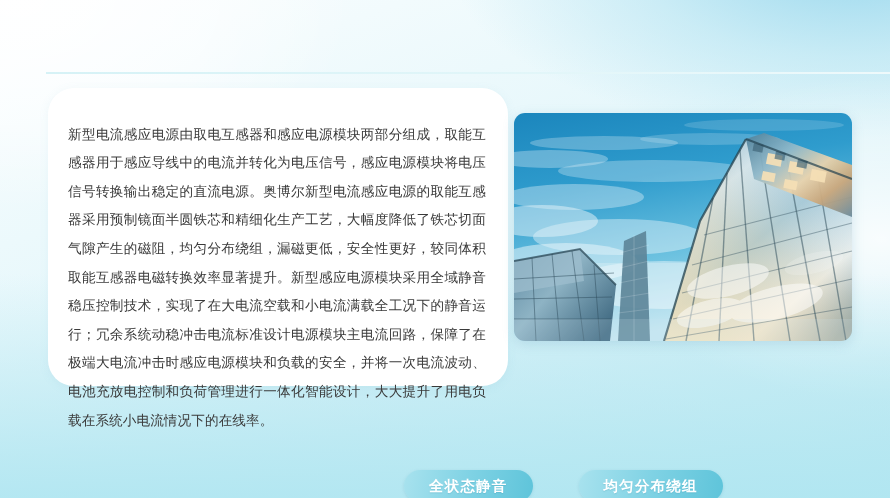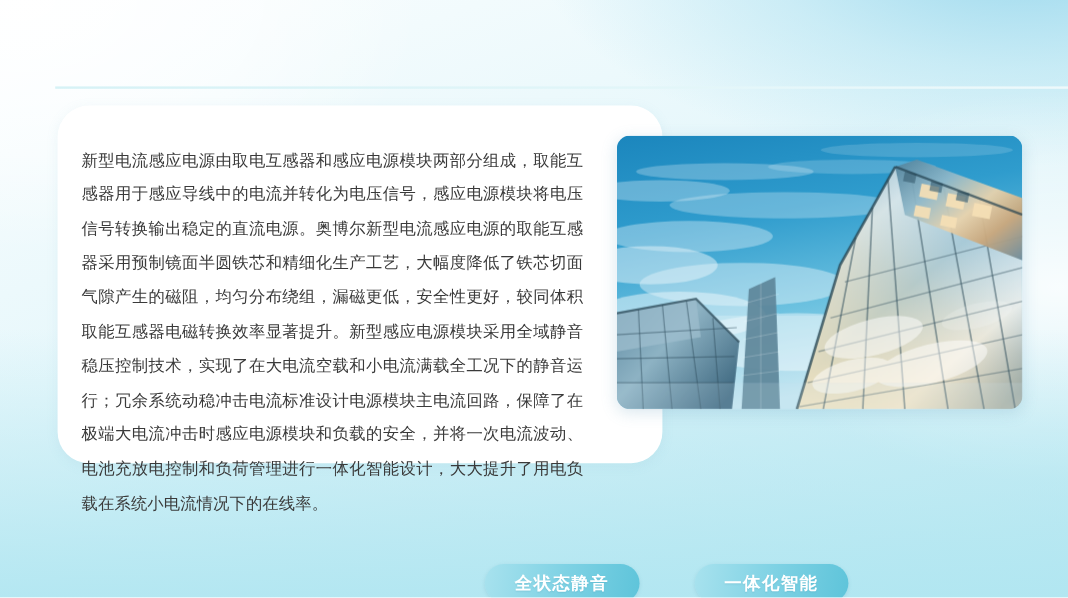--- a/index.html
+++ b/index.html
@@ -104,21 +104,20 @@
   
   .text-card {
     position: absolute;
     left: 48px;
     top: 88px;
     width: 460px;
     height: 298px;
     background: #ffffff;
     border-radius: 26px;
     box-shadow: 0 2px 10px rgba(120,180,200,0.10);
-    padding-left: 44px;
   }
   .body-text {
     position: absolute;
     left: 20px;
     top: 18px;
     width: 418px;
     font-size: 13.6px;
     line-height: 28.6px;
     color: #3a3a3a;
     text-align: justify;
@@ -322,17 +321,17 @@
         <rect x="0" y="206" width="338" height="22" fill="#cfe6ef" opacity="0.18"></rect>
       </g>
     </svg>
   </div>
 
   <div class="pills">
     <div class="pill">
       <span>全状态静音</span>
     </div>
     <div class="pill">
-      <span>一体化智能</span>
+      <span>均匀分布绕组</span>
     </div>
   </div>
 
 </div>
 
 </body></html>

